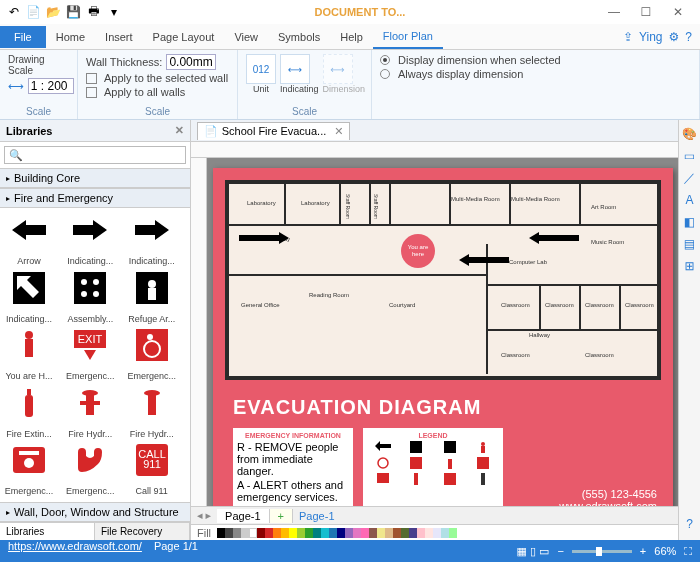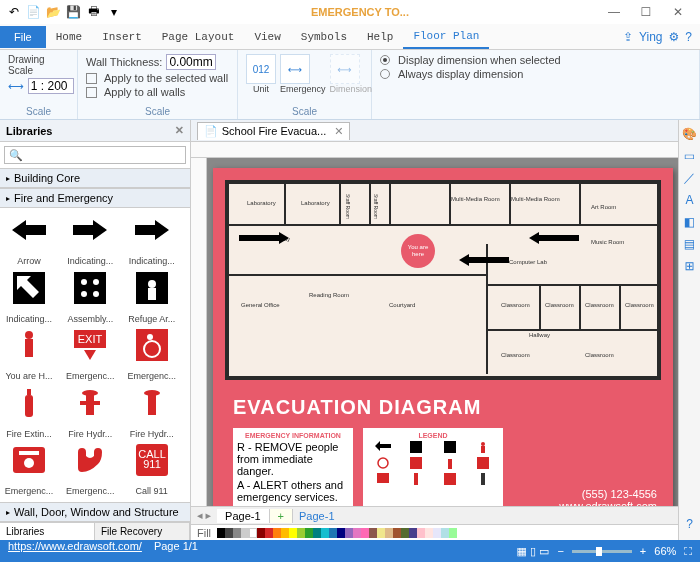--- a/index.html
+++ b/index.html
@@ -5,21 +5,21 @@
 * { margin:0; padding:0; box-sizing:border-box; font-family:"Segoe UI",Arial,sans-serif; font-size:11px; }
 body { width:700px; height:566px; background:#fff; overflow:hidden; position:relative; }
 .titlebar { height:24px; background:#fff; display:flex; align-items:center; }
 .qat { display:flex; gap:4px; padding:0 6px; align-items:center; }
 .qat span { width:16px; height:16px; display:flex; align-items:center; justify-content:center; font-size:12px; cursor:pointer; }
 .doc-title { flex:1; text-align:center; color:#e8a33d; font-weight:bold; font-size:11px; }
 .winbtns { display:flex; gap:8px; padding:0 10px; }
 .winbtns span { width:24px; text-align:center; cursor:pointer; font-size:12px; color:#666; }
 .menubar { height:26px; display:flex; align-items:center; border-bottom:1px solid #d0d0d0; background:#fafafa; }
 .file-btn { background:#2b7cd3; color:#fff; padding:5px 14px; cursor:pointer; }
-.tab { padding:5px 10px; cursor:pointer; color:#444;font-family:Liberation Mono, monospace; }
+.tab { padding:5px 10px; cursor:pointer; color:#444; }
 .tab.active { color:#2b7cd3; border-bottom:2px solid #2b7cd3; }
 .menubar-right { margin-left:auto; display:flex; gap:6px; padding-right:8px; align-items:center; color:#2b7cd3; }
 .menubar-right span { cursor:pointer; font-size:12px; }
 .ribbon { height:70px; background:#f5f9fd; border-bottom:1px solid #c8d8e8; display:flex; }
 .rgroup { border-right:1px solid #d8e4f0; padding:4px 8px; display:flex; flex-direction:column; position:relative; }
 .rgroup-label { position:absolute; bottom:2px; left:0; right:0; text-align:center; color:#6a8bb0; font-size:10px; }
 .scale-row { display:flex; align-items:center; gap:4px; margin-bottom:2px; font-size:10px; color:#444; }
 .scale-input { width:46px; height:16px; border:1px solid #aac; font-size:12px; padding:0 2px; }
 .chk { width:11px; height:11px; border:1px solid #888; display:inline-block; margin-right:3px; }
 .ribbon-icon { width:30px; height:30px; border:1px solid #cde; background:#fff; display:flex; align-items:center; justify-content:center; font-size:10px; color:#2b7cd3; }
@@ -77,21 +77,21 @@
 
 <div class="titlebar">
   <div class="qat">
     <span>↶</span>
     <span>📄</span>
     <span>📂</span>
     <span>💾</span>
     <span>🖶</span>
     <span>▾</span>
   </div>
-  <div class="doc-title">EMERGENCY TO...</div>
+  <div class="doc-title">DOCUMENT TO...</div>
   <div class="winbtns">
     <span>—</span>
     <span>☐</span>
     <span>✕</span>
   </div>
 </div>
 
 <div class="menubar">
   <div class="file-btn">File</div>
   <div class="tab">Home</div>
@@ -134,21 +134,21 @@
     <div class="rgroup-label">Scale</div>
   </div>
   <div class="rgroup" style="width:134px">
     <div style="display:flex;gap:4px">
       <div style="text-align:center">
           <div class="ribbon-icon">012</div>
           <div style="font-size:9px;color:#444">Unit</div>
         </div>
       <div style="text-align:center">
           <div class="ribbon-icon">⟷</div>
-          <div style="font-size:9px;color:#444">Emergency</div>
+          <div style="font-size:9px;color:#444">Indicating</div>
         </div>
       <div style="text-align:center">
           <div class="ribbon-icon" style="border-style:dashed;opacity:.5">⟷</div>
           <div style="font-size:9px;color:#aaa">Dimension</div>
         </div>
     </div>
     <div class="rgroup-label">Scale</div>
   </div>
   <div class="rgroup" style="flex:1">
     <div class="scale-row">

